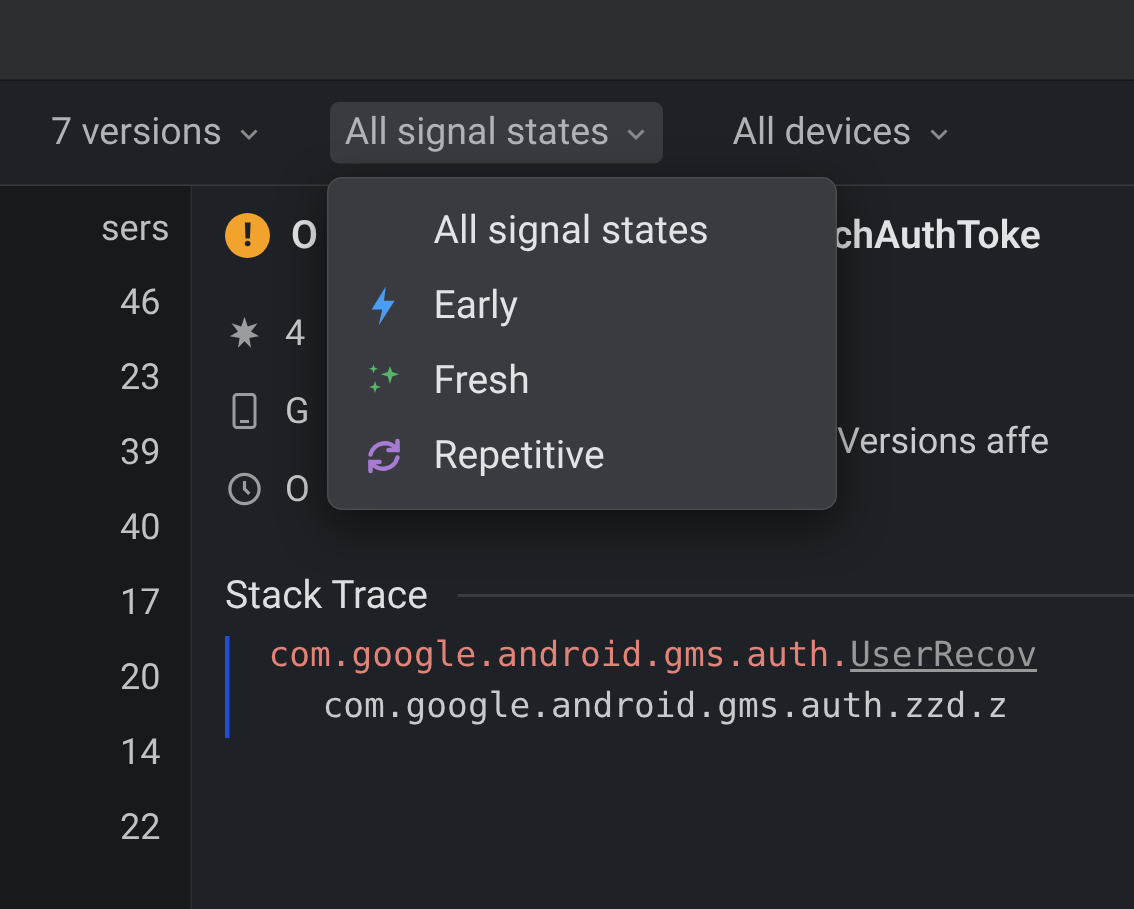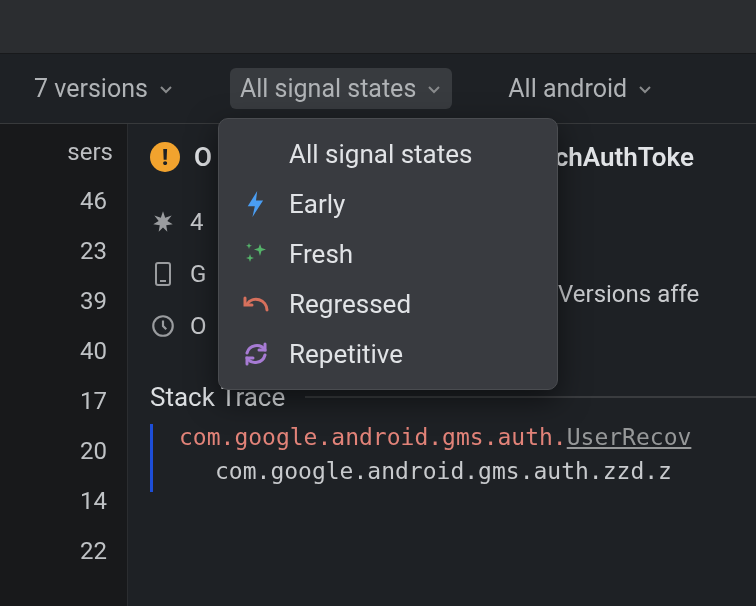--- a/index.html
+++ b/index.html
@@ -16,21 +16,21 @@
   }
   .top-banner {
     height: 54px;
     background: #2b2d30;
     border-bottom: 1px solid #18191b;
   }
   .filter-bar {
     height: 70px;
     display: flex;
     align-items: center;
-    gap: 46px;
+    gap: 36px;
     padding-left: 24px;
     color: #b0b3b6;
     font-size: 25px;
     background: #1e2125;
     border-bottom: 1px solid #383a3c;
   }
   .filter {
     display: flex;
     align-items: center;
     gap: 10px;
@@ -184,21 +184,21 @@
         <path d="M3 6l5 5 5-5"></path>
       </svg>
   </div>
   <div class="filter active">
     <span>All signal states</span>
     <svg class="chev" viewBox="0 0 16 16">
         <path d="M3 6l5 5 5-5"></path>
       </svg>
   </div>
   <div class="filter">
-    <span>All android</span>
+    <span>All devices</span>
     <svg class="chev" viewBox="0 0 16 16">
         <path d="M3 6l5 5 5-5"></path>
       </svg>
   </div>
 </div>
 
 <div class="main">
   <div class="sidebar">
     <div class="sidebar-partial-header">sers</div>
     <div class="count-row">46</div>
@@ -285,29 +285,20 @@
       <svg width="28" height="28" viewBox="0 0 28 28" fill="#55b36a">
           <path d="M18 4l1.5 4L24 9.5l-4.5 1.5L18 16l-1.5-5L12 9.5l4.5-1.5z"></path>
           <path d="M8 14l1 3 3 1-3 1-1 3-1-3-3-1 3-1z"></path>
           <path d="M7 3l.8 2L10 5.8l-2.2.8L7 9l-.8-2.4L4 5.8l2.2-.8z"></path>
         </svg>
     </span>
     <span>Fresh</span>
   </div>
   <div class="dd-item">
     <span class="dd-icon">
-      <svg width="30" height="20" viewBox="0 0 30 20" fill="none" stroke="#d6705c" stroke-width="3" stroke-linecap="round">
-          <path d="M26 16a11 11 0 0 0-20-6"></path>
-          <path d="M4 4v7h7" fill="none"></path>
-        </svg>
-    </span>
-    <span>Regressed</span>
-  </div>
-  <div class="dd-item">
-    <span class="dd-icon">
       <svg width="28" height="28" viewBox="0 0 28 28" fill="none" stroke="#a77bd4" stroke-width="3" stroke-linecap="round">
           <path d="M23 10a10 10 0 0 0-18 3"></path>
           <path d="M5 18a10 10 0 0 0 18-3"></path>
           <path d="M23 4v6h-6"></path>
           <path d="M5 24v-6h6"></path>
         </svg>
     </span>
     <span>Repetitive</span>
   </div>
 </div>

